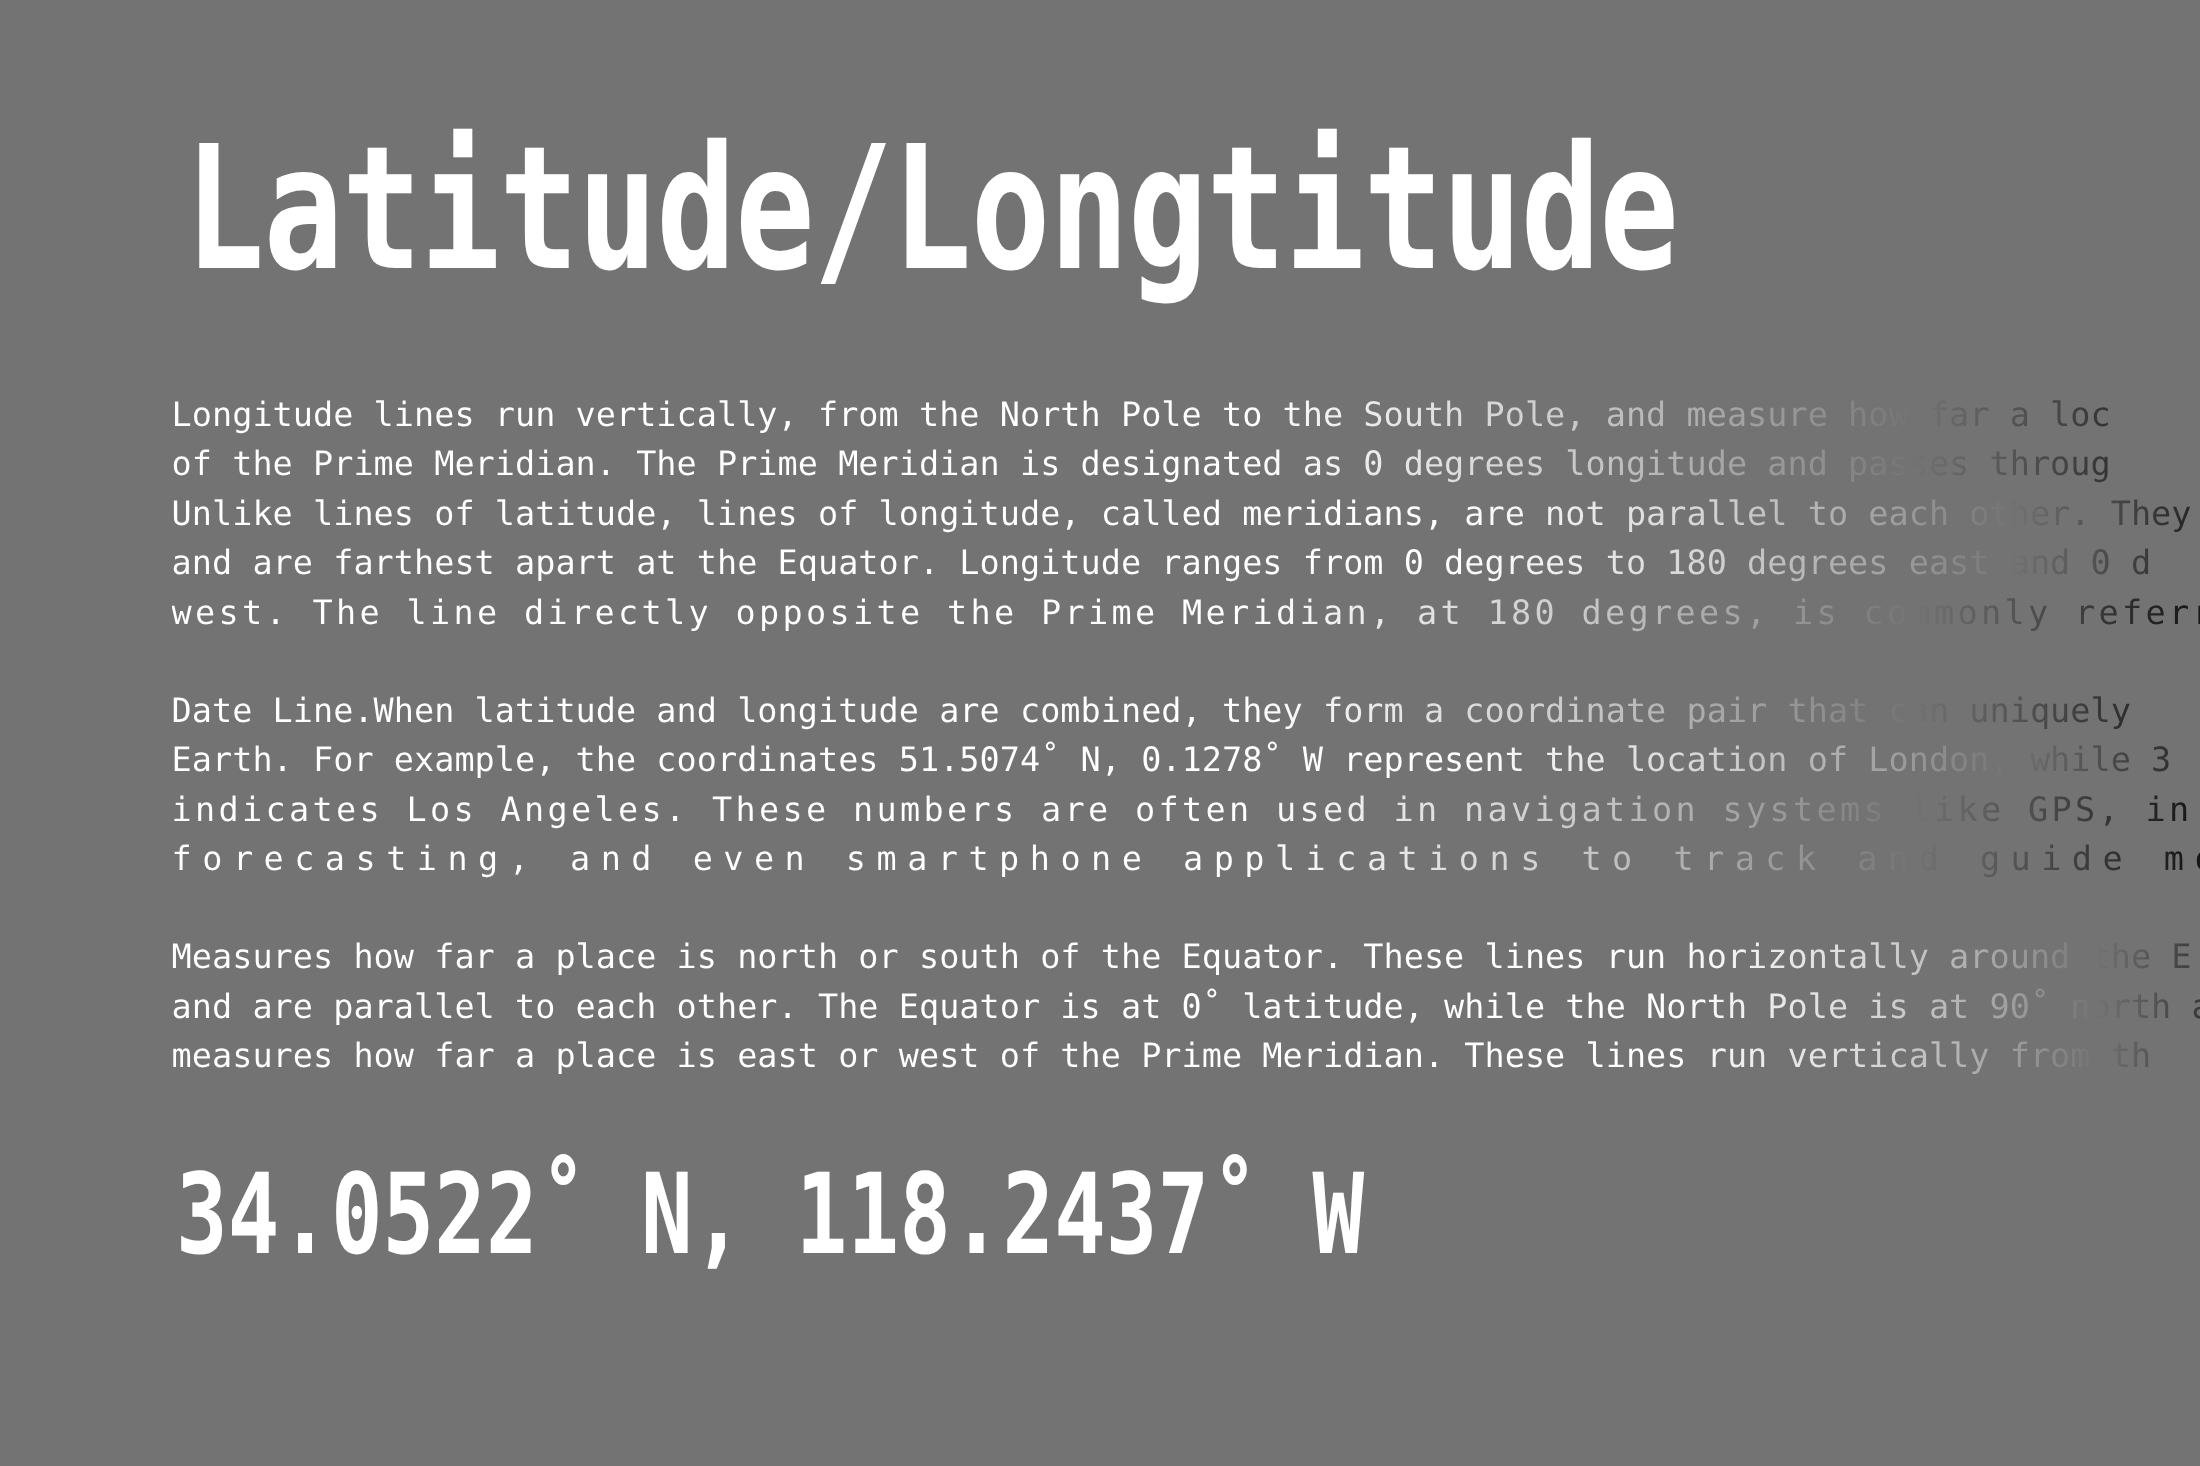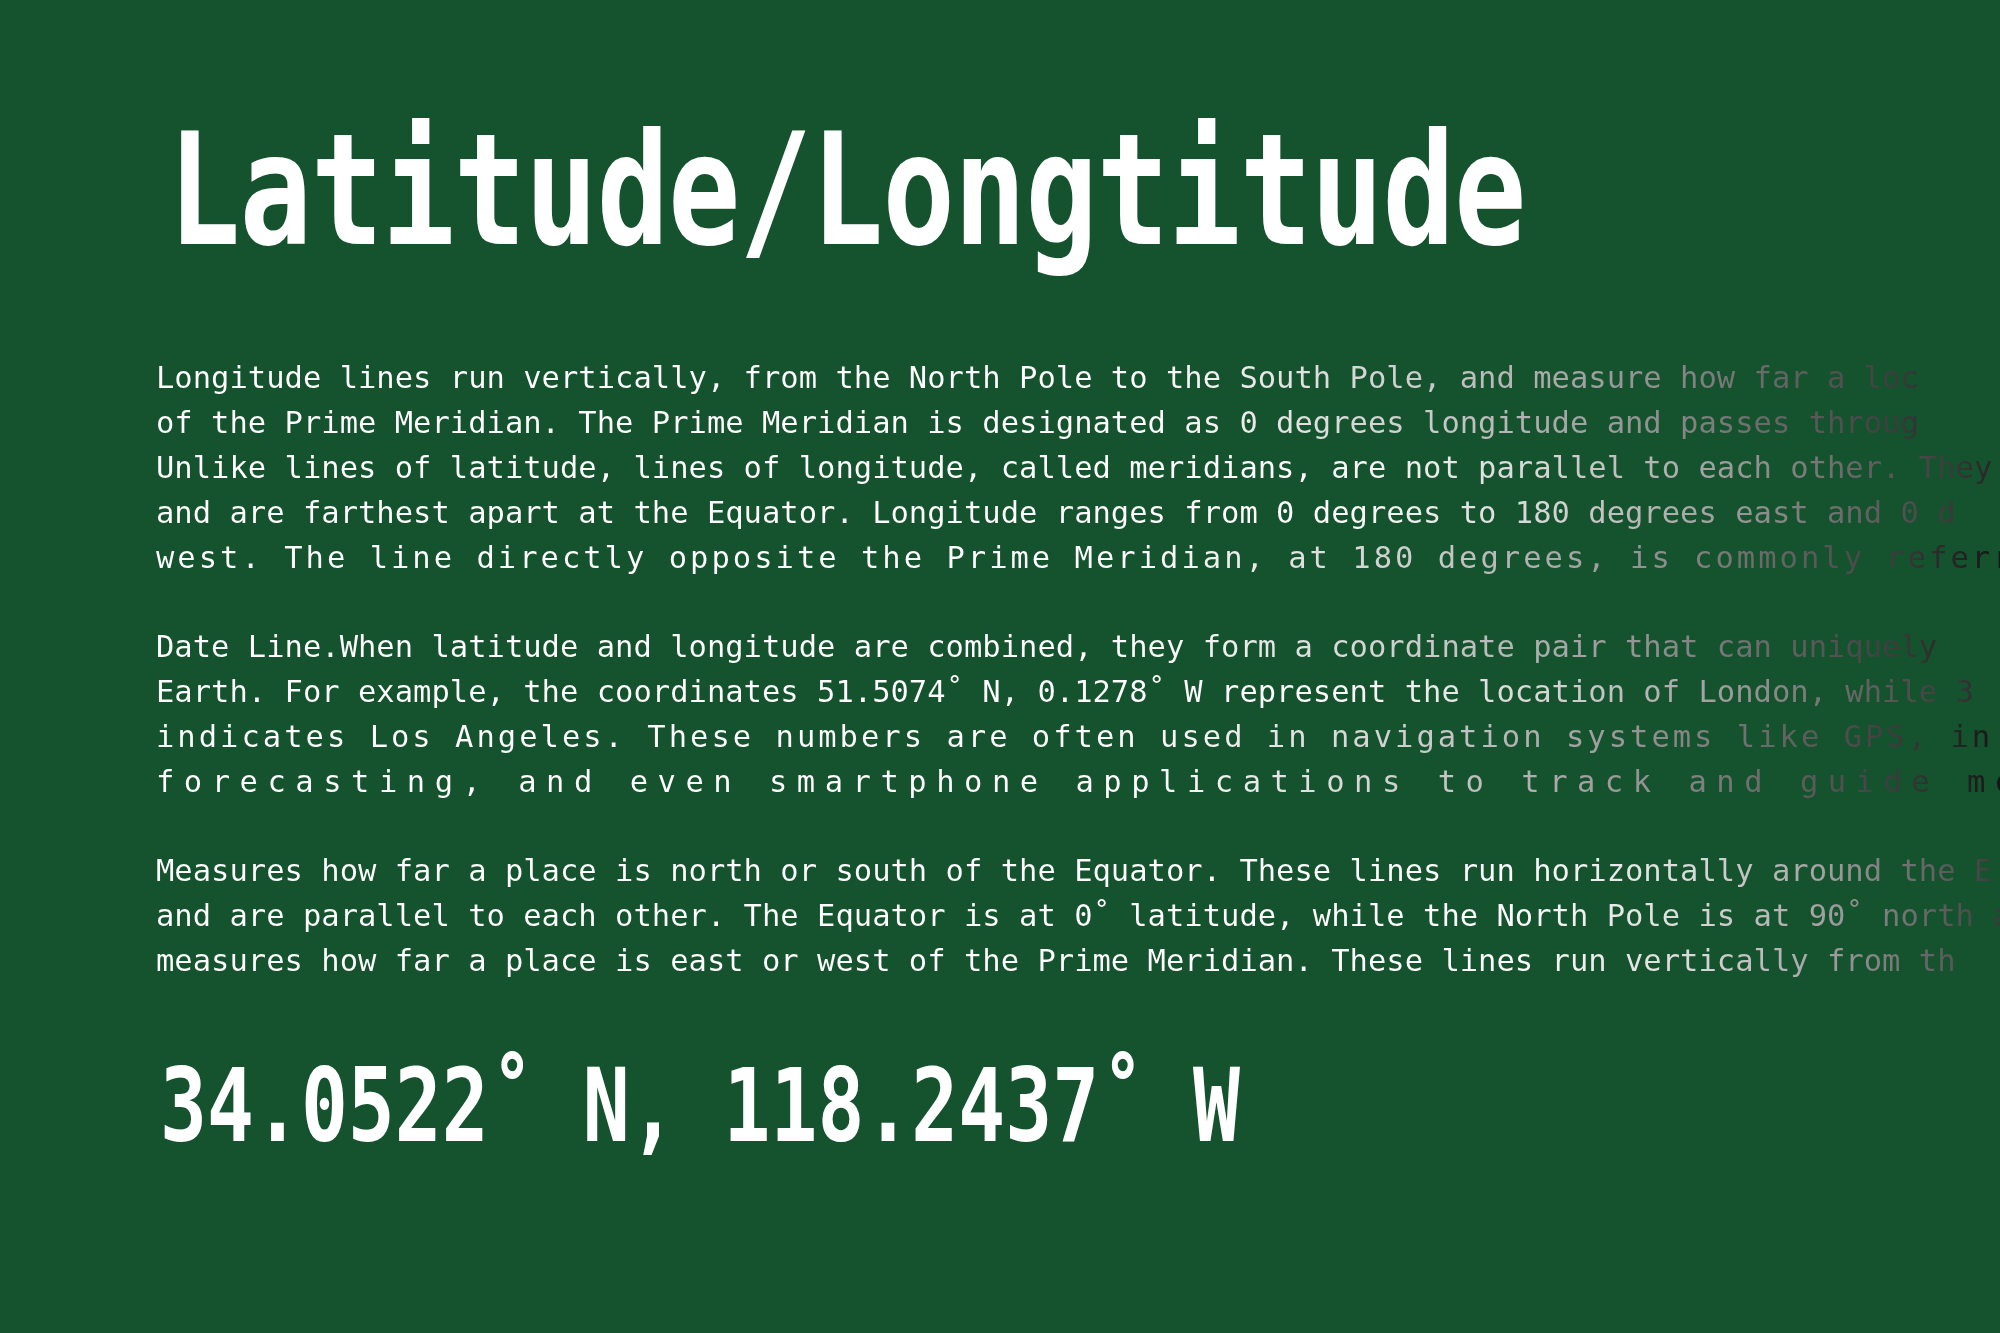--- a/index.html
+++ b/index.html
@@ -12,21 +12,21 @@
     height: 1333px;
     overflow: hidden;
     font-family: "DejaVu Sans Mono", monospace;
     color: #ffffff;
   }
 
   .page {
     position: relative;
     width: 2000px;
     height: 1333px;
-    background: #14532d;
+    background: #737373;
     overflow: hidden;
   }
 
   
   .title {
     position: absolute;
     left: 168px;
     top: 112px;
     font-family: "DejaVu Sans Mono", monospace;
     font-weight: 700;

